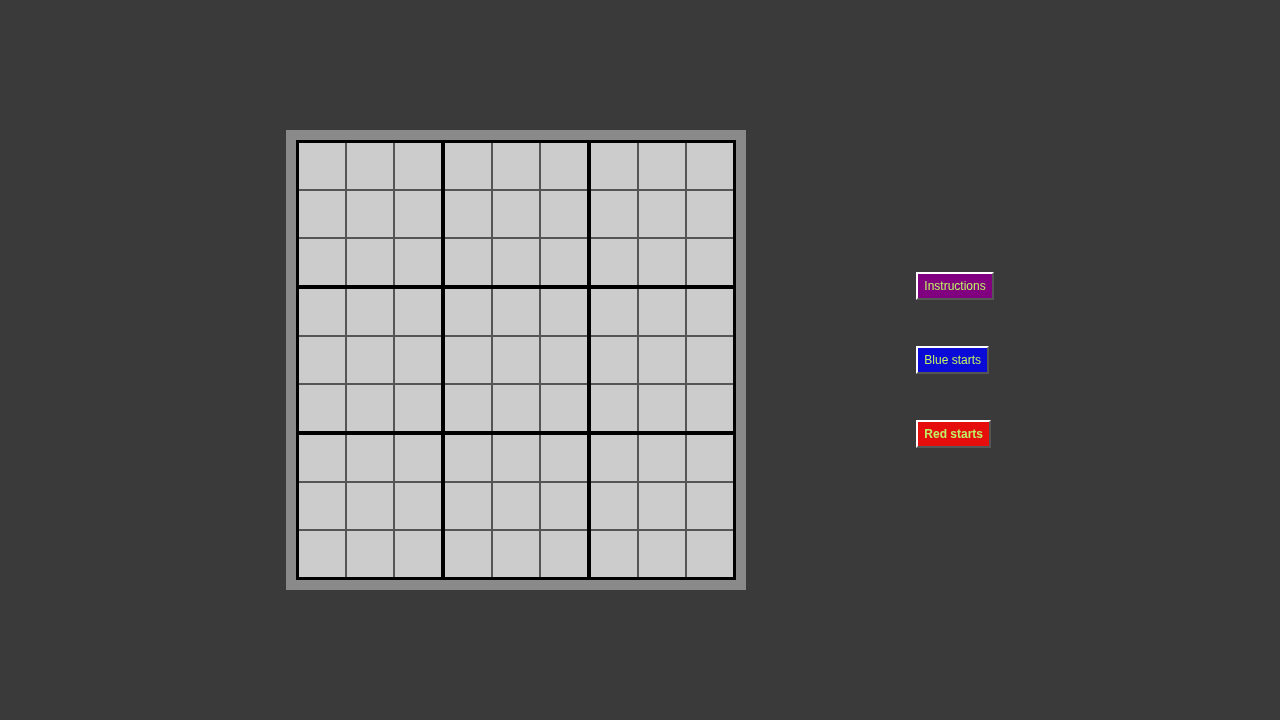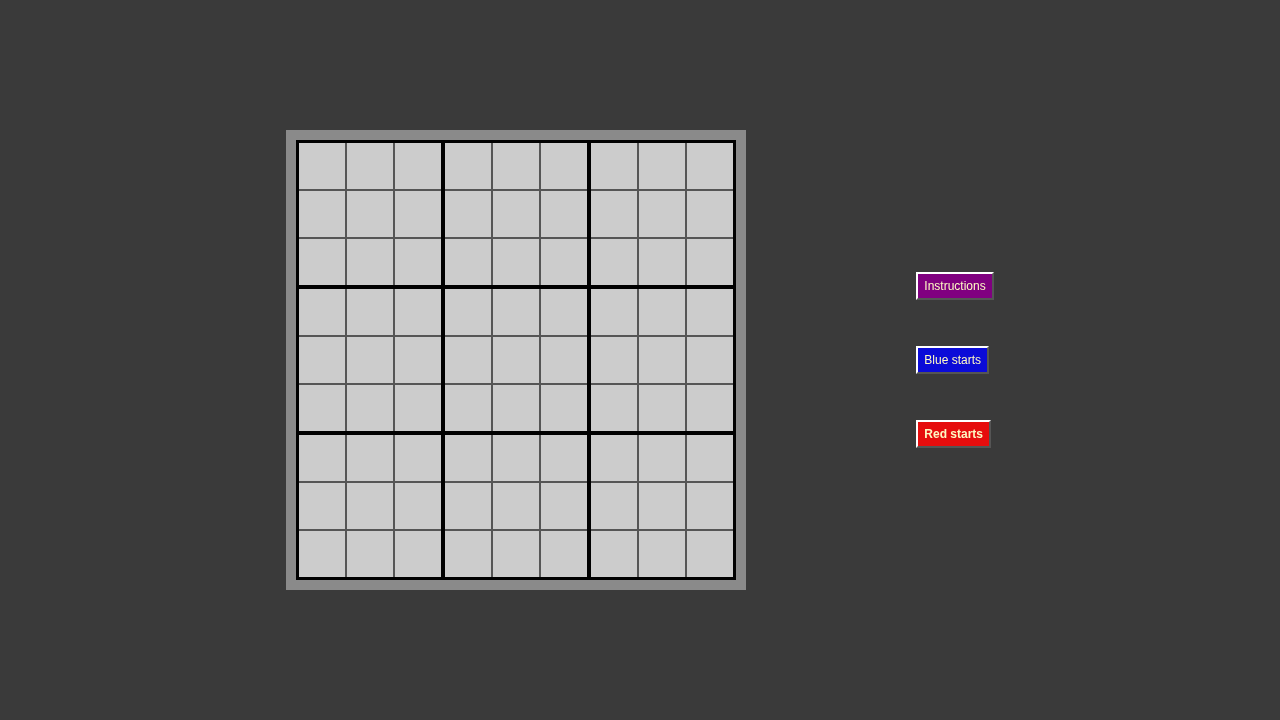--- a/index.html
+++ b/index.html
@@ -49,21 +49,21 @@
     }
     .controls {
       display: flex;
       flex-direction: column;
       gap: 46px;
       align-items: flex-start;
     }
     .btn {
       padding: 5px 6px;
       font-size: 12px;
-      color: #fef9c3;
+      color: #bef264;
       border: 2px solid;
       border-top-color: #fff;
       border-left-color: #fff;
       border-right-color: #555;
       border-bottom-color: #555;
       cursor: pointer;
       font-family: Arial, sans-serif;
     }
     .btn-instructions { background: #800080; }
     .btn-blue { background: #0b0bd8; }

